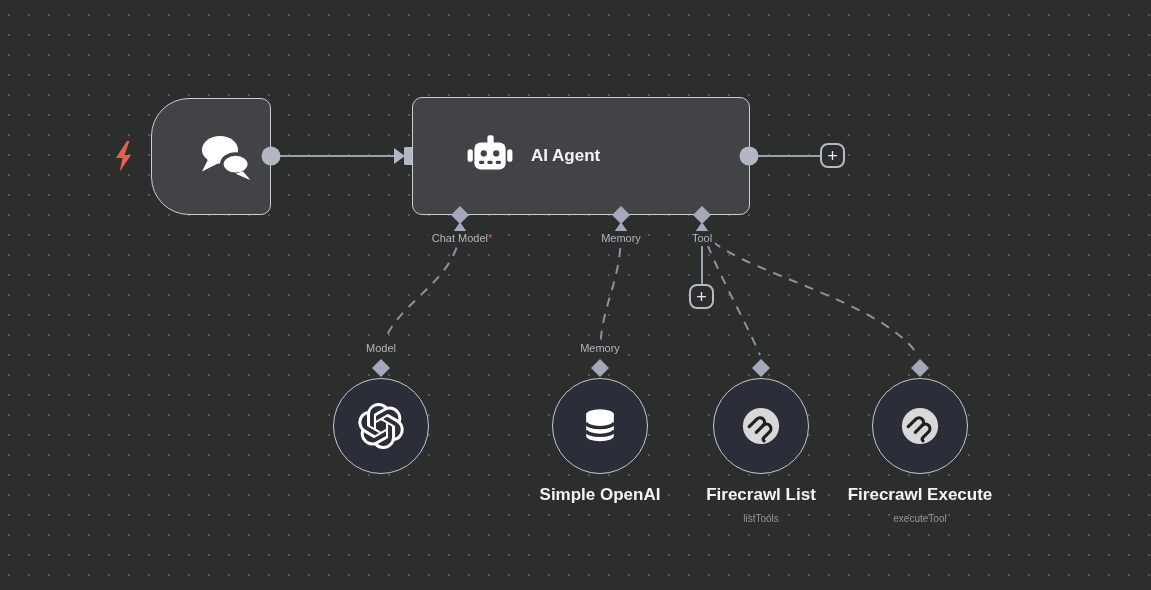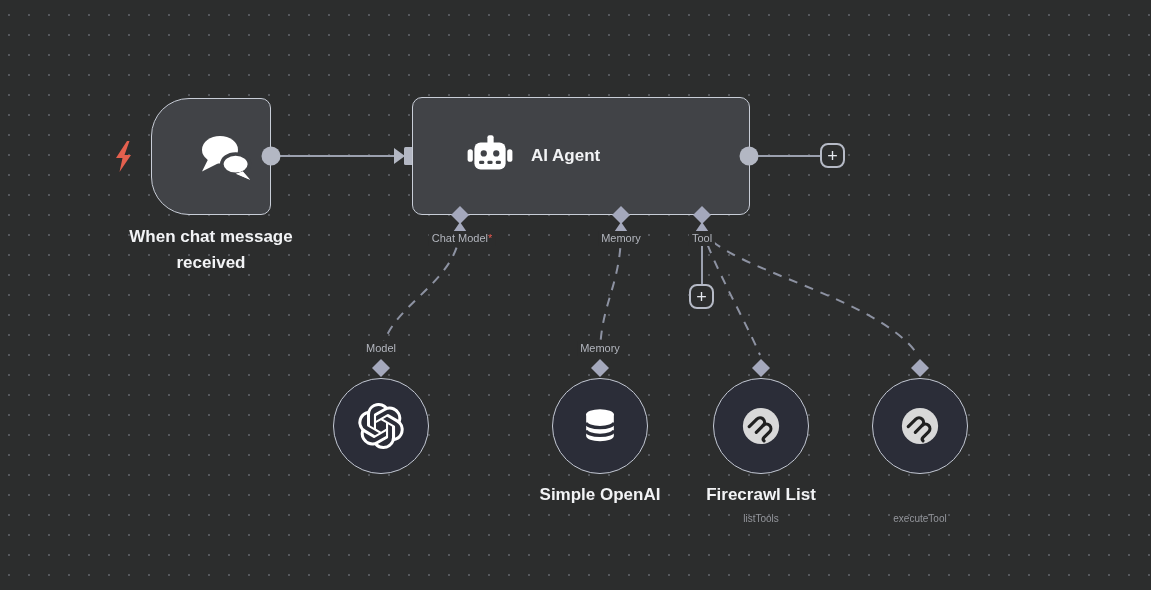--- a/index.html
+++ b/index.html
@@ -65,21 +65,20 @@
       <g stroke="#414347" stroke-width="3">
         <ellipse cx="32" cy="26" rx="11.5" ry="8.5" fill="#ffffff"></ellipse>
         <polygon points="38,32 44,39 32,34" fill="#ffffff" stroke="none"></polygon>
       </g>
       <polygon points="38,32 44,39 33,34" fill="#ffffff"></polygon>
     </svg>
   </div>
   <svg class="layer" style="z-index:2" width="1151" height="590">
     <path d="M127 141 l-11 17 h6.5 l-3 14 11.5-17 h-6.5 l5 -14 z" fill="#e4604e"></path>
   </svg>
-  <div class="node-title" id="trigger-title">When chat message received</div>
 
   <div class="node" id="agent-node">
     <div class="robot-wrap">
       <svg width="50" height="50" viewBox="0 0 48 48">
         <g fill="#ffffff">
           <rect x="21.5" y="4" width="6" height="9" rx="2"></rect>
           <rect x="9" y="11" width="30" height="26" rx="6"></rect>
           <rect x="2.5" y="17.5" width="5" height="12" rx="2.5"></rect>
           <rect x="40.5" y="17.5" width="5" height="12" rx="2.5"></rect>
         </g>
@@ -155,16 +154,17 @@
   <div class="port-label" style="left:462px;top:231px;">
     <span>Chat Model</span><span class="required">*</span>
   </div>
   <div class="port-label" style="left:621px;top:231px;">Memory</div>
   <div class="port-label" style="left:702px;top:231px;">Tool</div>
   <div class="port-label" style="left:381px;top:341px;">Model</div>
   <div class="port-label" style="left:600px;top:341px;">Memory</div>
 
   <div class="node-title" style="left:600px;top:485px;">Simple OpenAI</div>
   <div class="node-title" style="left:761px;top:485px;">Firecrawl List</div>
+  <div class="node-title" style="left:920px;top:485px;">Firecrawl Execute</div>
   <div class="node-subtitle" style="left:761px;top:513px;">listTools</div>
   <div class="node-subtitle" style="left:920px;top:513px;">executeTool</div>
 
 </div>
 
 </body></html>

